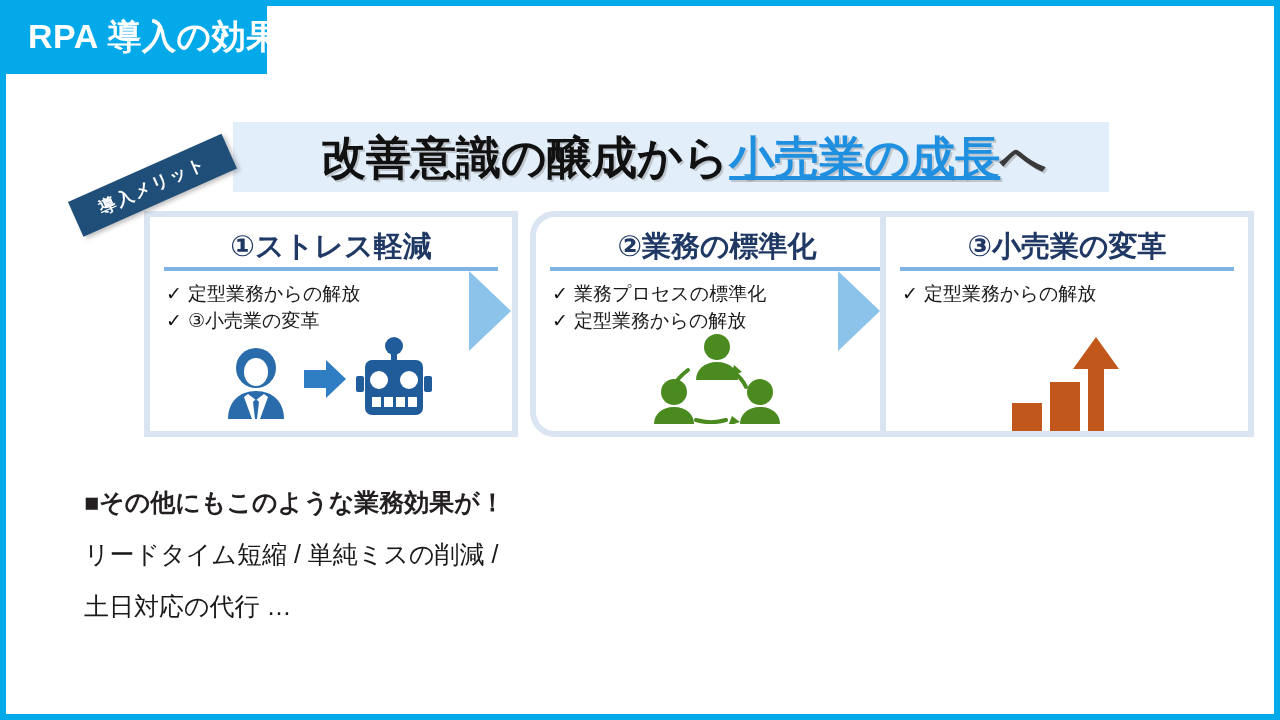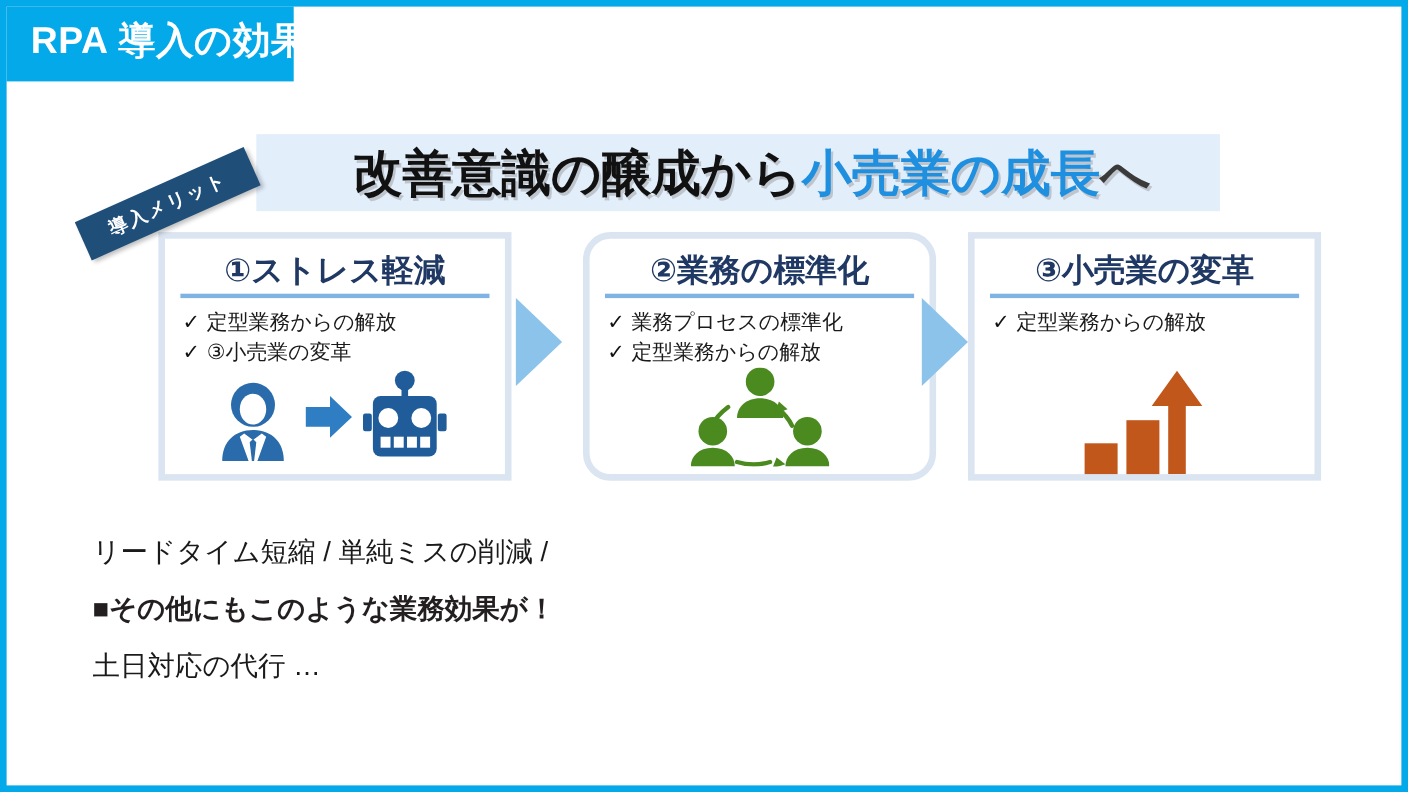--- a/index.html
+++ b/index.html
@@ -45,21 +45,21 @@
     padding-left:40px;
   }
   .title-band .big{
     font-size:45px;
     font-weight:bold;
     white-space:nowrap;
     line-height:1;
     text-shadow:2px 2px 0 rgba(120,120,120,.35);
   }
   .tb-black{color:#111111;margin-left:48px;}
-  .tb-blue{color:#1f8fe0;}
+  .tb-blue{color:#1f8fe0;text-decoration:underline;}
   .tb-tail{color:#3a3a3a;font-weight:bold;}
   
   .ribbon{
     position:absolute;
     left:62px;top:196px;
     width:168px;height:38px;
     background:#1f4e79;
     transform:rotate(-24deg);
     transform-origin:left top;
     display:flex;align-items:center;justify-content:center;
@@ -70,21 +70,21 @@
     color:#ffffff;
     font-size:17px;
     font-weight:bold;
     letter-spacing:2px;
     white-space:nowrap;
   }
   
   .card{
     position:absolute;
     top:205px;
-    width:321px;height:226px;
+    width:374px;height:226px;
     background:#ffffff;
     border:6px solid #dbe5f1;
     box-sizing:border-box;
   }
   #card-1{left:138px;}
   #card-2{left:524px;border-radius:25px;}
   #card-3{left:874px;}
   .card-head{
     margin:14px 12px 0 12px;
     text-align:center;
@@ -274,18 +274,18 @@
         <g fill="#c2571c">
           <rect x="8" y="78" width="30" height="28"></rect>
           <rect x="46" y="57" width="30" height="49"></rect>
           <path d="M84 106 l0 -62 l-15 0 l23 -32 l23 32 l-15 0 l0 62 z"></path>
         </g>
       </svg>
     </div>
   </div>
 
   <div class="notes">
+    <div class="note-line">■その他にもこのような業務効果が！</div>
     <div class="note-line sub">リードタイム短縮 / 単純ミスの削減 /</div>
-    <div class="note-line">■その他にもこのような業務効果が！</div>
     <div class="note-line sub">土日対応の代行 …</div>
   </div>
 
 </div>
 
 </body></html>

